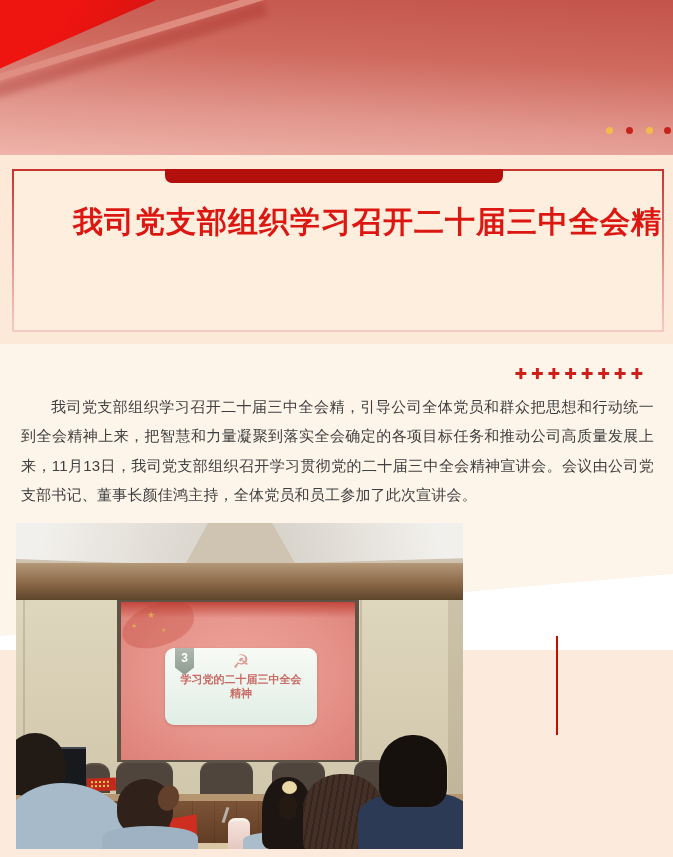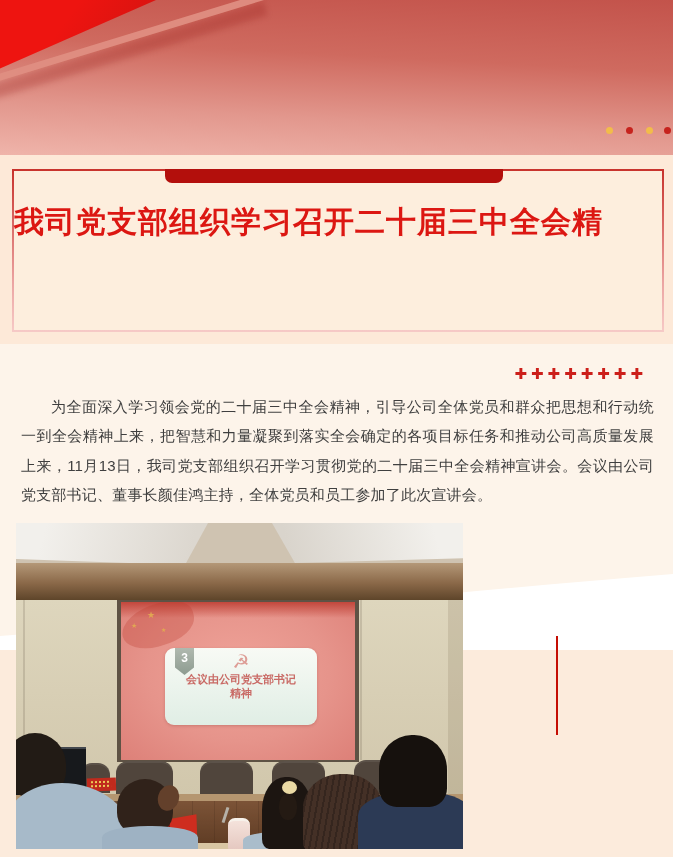--- a/index.html
+++ b/index.html
@@ -24,21 +24,21 @@
   .sec-title{left:0;top:155px;width:673px;height:189px;background:#fde9d8;}
   .sec-mid{left:0;top:344px;width:673px;height:513px;background:#fdf4ea;}
   .sec-bottom{left:0;top:650px;width:673px;height:207px;background:#fcebdc;}
   .wave{left:0;top:560px;width:673px;height:90px;}
   .red-line{left:556px;top:636px;width:2px;height:99px;background:#c50e04;}
 
   
   .title-card{left:12px;top:169px;width:648px;height:159px;background:#fdeedd;
     border:2px solid;border-image:linear-gradient(180deg,#c8332d 0%,#eba4a2 70%,#f6c9c6 100%) 1;}
   .title-tab{left:151px;top:-2px;width:338px;height:14px;background:#b30f0c;border-radius:0 0 7px 7px;}
-  .title-text{left:0;top:24px;width:100%;text-align:left;color:#dc1712;font-weight:bold;
+  .title-text{left:0;top:24px;width:100%;text-align:right;color:#dc1712;font-weight:bold;
     font-size:30px;line-height:54px;letter-spacing:1px;}
   .title-text span{display:block;}
 
   
   .stars{right:26px;top:365px;color:#cc1f1a;font-size:15px;letter-spacing:4px;font-weight:bold;}
   .article-text{left:21px;top:392px;width:633px;margin:0;color:#3f3f3f;font-size:15px;
     line-height:29.4px;text-align:justify;text-indent:2em;letter-spacing:.2px;}
 
   
   .photo{left:16px;top:523px;width:447px;height:326px;overflow:hidden;background:#dbd3ba;}
@@ -128,21 +128,21 @@
 
   <div class="abs title-card">
     <div class="abs title-tab"></div>
     <h1 class="abs title-text" style="margin:0;">
       <span>我司党支部组织学习召开二十届三中全会精</span>
     </h1>
   </div>
 
   <div class="abs stars">✚✚✚✚✚✚✚✚</div>
 
-  <p class="abs article-text">为全面深入学习领会党的二十届三中全会精神，引导公司全体党员和群众把思想和行动统一到全会精神上来，把智慧和力量凝聚到落实全会确定的各项目标任务和推动公司高质量发展上来，11月13日，我司党支部组织召开学习贯彻党的二十届三中全会精神宣讲会。会议由公司党支部书记、董事长颜佳鸿主持，全体党员和员工参加了此次宣讲会。</p>
+  <p class="abs article-text">我司党支部组织学习召开二十届三中全会精，引导公司全体党员和群众把思想和行动统一到全会精神上来，把智慧和力量凝聚到落实全会确定的各项目标任务和推动公司高质量发展上来，11月13日，我司党支部组织召开学习贯彻党的二十届三中全会精神宣讲会。会议由公司党支部书记、董事长颜佳鸿主持，全体党员和员工参加了此次宣讲会。</p>
 
   <div class="abs photo">
     <div class="abs ph-ceiling"></div>
     <div class="abs ph-ceil-left"></div>
     <div class="abs ph-ceil-right"></div>
     <div class="abs ph-beam"></div>
     <div class="abs ph-wall"></div>
     <div class="abs ph-seam" style="left:7px;"></div>
     <div class="abs ph-seam" style="left:344px;"></div>
     <div class="abs ph-wall-shade"></div>
@@ -152,21 +152,21 @@
       <div class="abs ph-screen-topband"></div>
       <div class="abs ph-swash"></div>
       <span class="abs ph-flag-star" style="left:26px;top:8px;">★</span>
       <span class="abs ph-flag-star" style="left:10px;top:20px;font-size:7px;">★</span>
       <span class="abs ph-flag-star" style="left:40px;top:24px;font-size:6px;">★</span>
       <div class="abs ph-card">
         <div class="abs ph-card-tag">
           <span>3</span>
         </div>
         <span class="ph-emblem">☭</span>
-        <span class="ph-slide-line">会议由公司党支部书记</span>
+        <span class="ph-slide-line">学习党的二十届三中全会</span>
         <span class="ph-slide-line">精神</span>
       </div>
     </div>
 
     <div class="abs ph-chair" style="left:64px;top:240px;width:30px;height:30px;"></div>
     <div class="abs ph-chair" style="left:100px;top:238px;width:57px;height:33px;"></div>
     <div class="abs ph-chair" style="left:184px;top:238px;width:53px;height:33px;"></div>
     <div class="abs ph-chair" style="left:256px;top:238px;width:53px;height:33px;"></div>
     <div class="abs ph-chair" style="left:338px;top:237px;width:63px;height:34px;"></div>
 

